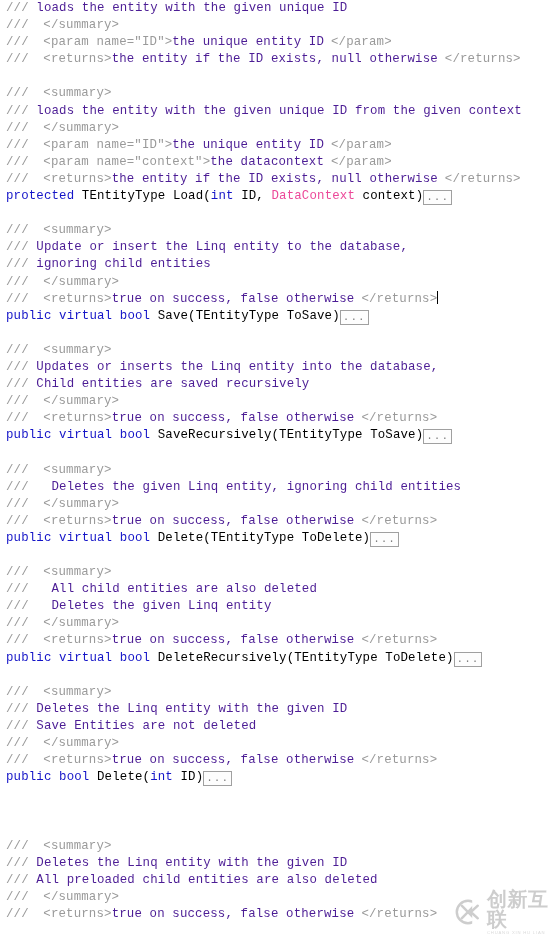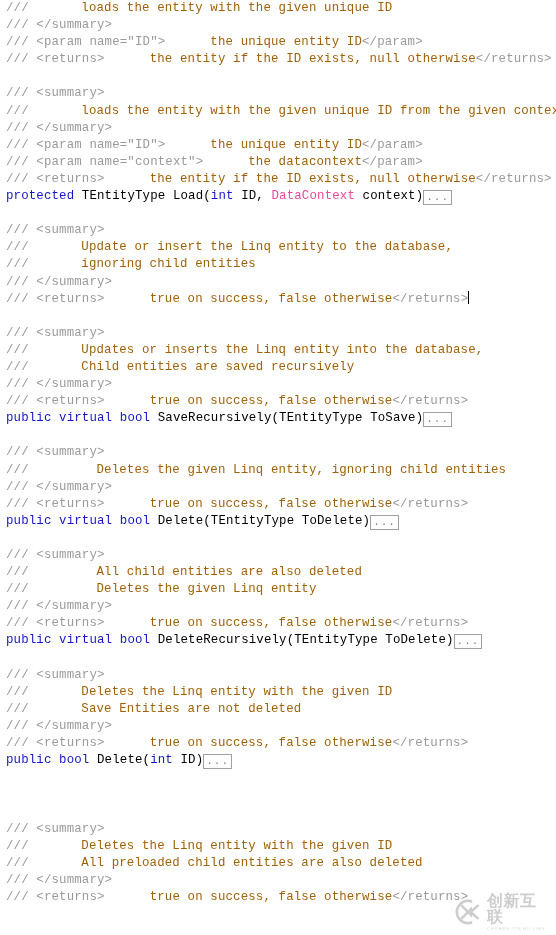--- a/index.html
+++ b/index.html
@@ -29,22 +29,22 @@
     white-space: pre;
     padding-left: 6px;
     letter-spacing: 0.15px;
     color: #000000;
   }
   .code-line.blank {
     color: transparent;
   }
   
   .tok-comment-mark { color: #9a9a9a; }   
-  .tok-comment      { color: #a16207; margin-left: 45px; }   
-  .tok-xml          { color: #9a9a9a; }   
+  .tok-comment      { color: #4c1d95; }   
+  .tok-xml          { color: #9a9a9a; margin-left: 7px; }   
   .tok-keyword      { color: #1515c8; }   
   .tok-type         { color: #ec4899; }   
   .tok-plain        { color: #000000; }
   
   .ellipsis-box {
     display: inline-block;
     border: 1px solid #a0a0a0;
     background: #fdfdfd;
     color: #808080;
     line-height: 12px;
@@ -84,21 +84,21 @@
     flex: 0 0 28px;
   }
   #watermark .wm-text {
     display: flex;
     flex-direction: column;
     justify-content: center;
     line-height: 1;
   }
   #watermark .wm-cn {
     font-family: "DejaVu Sans", sans-serif;
-    font-size: 16px;
+    font-size: 20px;
     font-weight: bold;
     color: #8a8a8a;
     letter-spacing: 0.5px;
   }
   #watermark .wm-py {
     font-family: "Liberation Sans", sans-serif;
     font-size: 4.2px;
     color: #a5a5a5;
     letter-spacing: 0.8px;
     margin-top: 2px;
@@ -120,20 +120,21 @@
       <div class="code-line"><span class="tok-comment-mark">/// </span><span class="tok-xml">&lt;param name="ID"&gt;</span><span class="tok-comment">the unique entity ID</span><span class="tok-xml">&lt;/param&gt;</span></div>
       <div class="code-line"><span class="tok-comment-mark">/// </span><span class="tok-xml">&lt;param name="context"&gt;</span><span class="tok-comment">the datacontext</span><span class="tok-xml">&lt;/param&gt;</span></div>
       <div class="code-line"><span class="tok-comment-mark">/// </span><span class="tok-xml">&lt;returns&gt;</span><span class="tok-comment">the entity if the ID exists, null otherwise</span><span class="tok-xml">&lt;/returns&gt;</span></div>
       <div class="code-line"><span class="tok-keyword">protected</span><span class="tok-plain"> TEntityType Load(</span><span class="tok-keyword">int</span><span class="tok-plain"> ID, </span><span class="tok-type">DataContext</span><span class="tok-plain"> context)</span><span class="ellipsis-box">...</span></div>
       <div class="code-line blank">&nbsp;</div>
       <div class="code-line"><span class="tok-comment-mark">/// </span><span class="tok-xml">&lt;summary&gt;</span></div>
       <div class="code-line"><span class="tok-comment-mark">/// </span><span class="tok-comment">Update or insert the Linq entity to the database,</span></div>
       <div class="code-line"><span class="tok-comment-mark">/// </span><span class="tok-comment">ignoring child entities</span></div>
       <div class="code-line"><span class="tok-comment-mark">/// </span><span class="tok-xml">&lt;/summary&gt;</span></div>
       <div class="code-line"><span class="tok-comment-mark">/// </span><span class="tok-xml">&lt;returns&gt;</span><span class="tok-comment">true on success, false otherwise</span><span class="tok-xml">&lt;/returns&gt;</span><span class="caret"></span></div>
+      <div class="code-line"><span class="tok-keyword">public</span><span class="tok-plain"> </span><span class="tok-keyword">virtual</span><span class="tok-plain"> </span><span class="tok-keyword">bool</span><span class="tok-plain"> Save(TEntityType ToSave)</span><span class="ellipsis-box">...</span></div>
       <div class="code-line blank">&nbsp;</div>
       <div class="code-line"><span class="tok-comment-mark">/// </span><span class="tok-xml">&lt;summary&gt;</span></div>
       <div class="code-line"><span class="tok-comment-mark">/// </span><span class="tok-comment">Updates or inserts the Linq entity into the database,</span></div>
       <div class="code-line"><span class="tok-comment-mark">/// </span><span class="tok-comment">Child entities are saved recursively</span></div>
       <div class="code-line"><span class="tok-comment-mark">/// </span><span class="tok-xml">&lt;/summary&gt;</span></div>
       <div class="code-line"><span class="tok-comment-mark">/// </span><span class="tok-xml">&lt;returns&gt;</span><span class="tok-comment">true on success, false otherwise</span><span class="tok-xml">&lt;/returns&gt;</span></div>
       <div class="code-line"><span class="tok-keyword">public</span><span class="tok-plain"> </span><span class="tok-keyword">virtual</span><span class="tok-plain"> </span><span class="tok-keyword">bool</span><span class="tok-plain"> SaveRecursively(TEntityType ToSave)</span><span class="ellipsis-box">...</span></div>
       <div class="code-line blank">&nbsp;</div>
       <div class="code-line"><span class="tok-comment-mark">/// </span><span class="tok-xml">&lt;summary&gt;</span></div>
       <div class="code-line"><span class="tok-comment-mark">/// </span><span class="tok-comment">  Deletes the given Linq entity, ignoring child entities</span></div>

